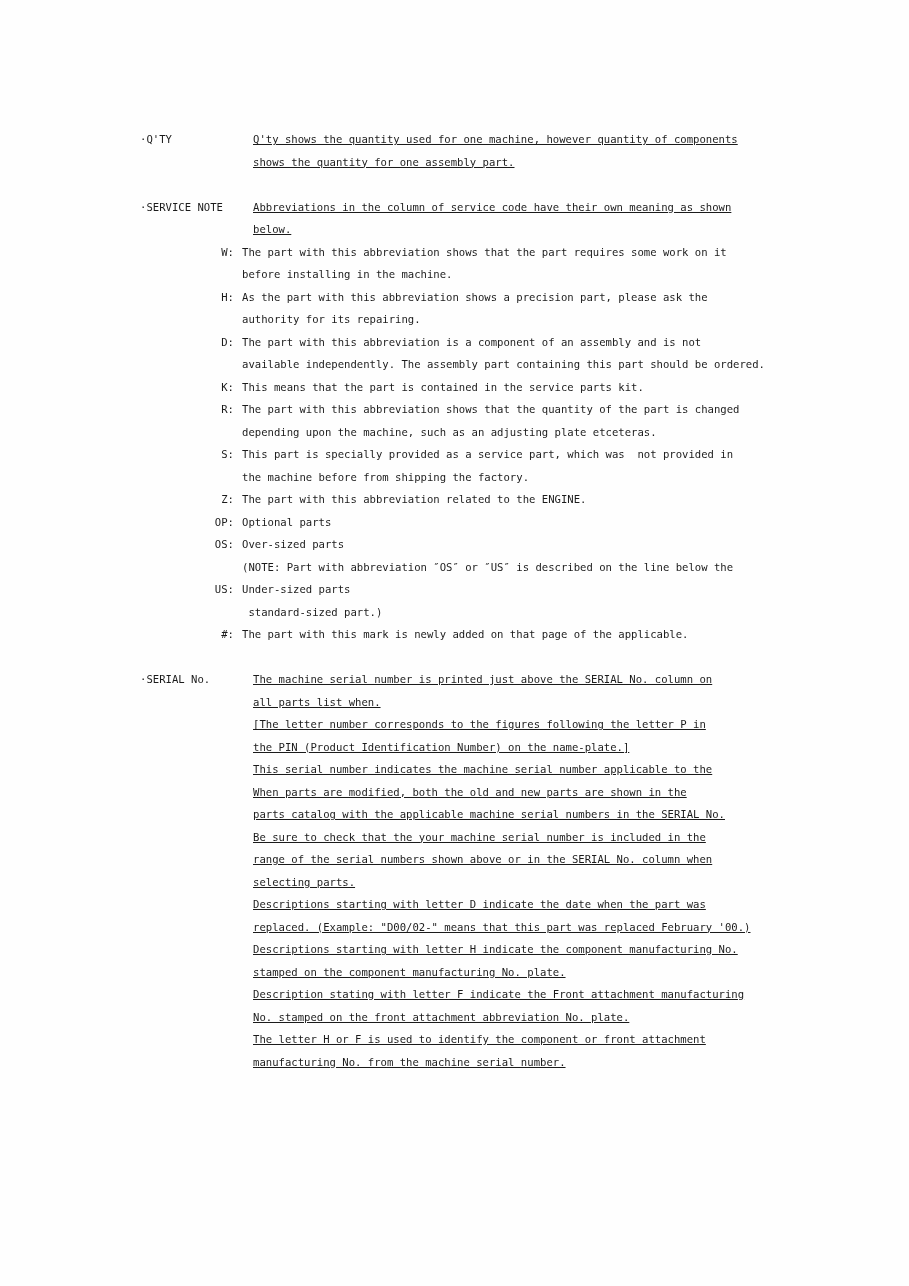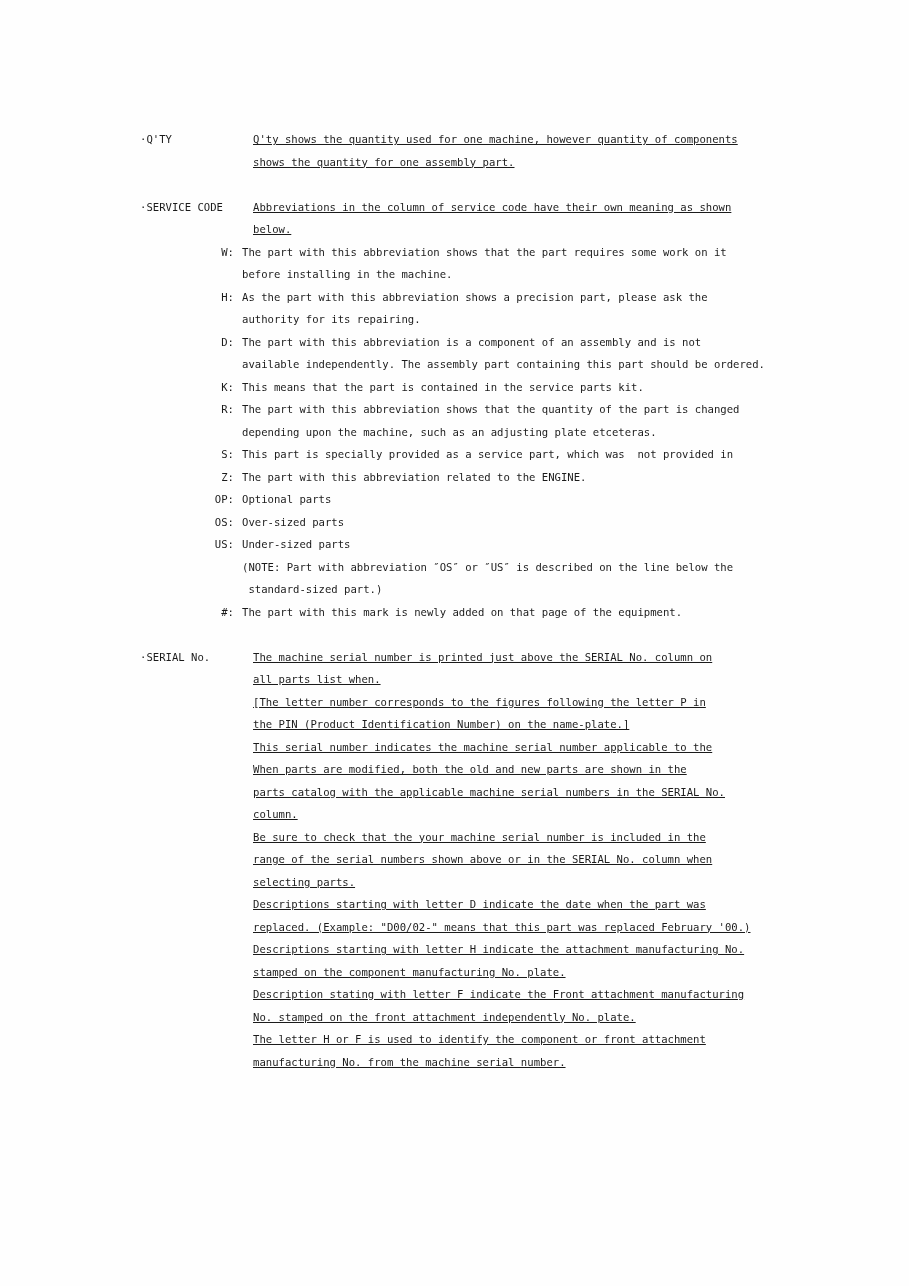--- a/index.html
+++ b/index.html
@@ -69,21 +69,21 @@
       <span class="term">·Q'TY</span>
       <span class="desc">Q'ty shows the quantity used for one machine, however quantity of components</span>
     </div>
     <div class="line">
       <span class="desc">shows the quantity for one assembly part.</span>
     </div>
 
     <div class="gap"></div>
 
     <div class="line">
-      <span class="term">·SERVICE CODE</span>
+      <span class="term">·SERVICE NOTE</span>
       <span class="desc">Abbreviations in the column of service code have their own meaning as shown</span>
     </div>
     <div class="line">
       <span class="desc">below.</span>
     </div>
 
     <div class="line">
       <span class="code-label">W:</span>
       <span class="code-text">The part with this abbreviation shows that the part requires some work on it</span>
     </div>
@@ -117,51 +117,54 @@
       <span class="code-text">The part with this abbreviation shows that the quantity of the part is changed</span>
     </div>
     <div class="line">
       <span class="code-text">depending upon the machine, such as an adjusting plate etceteras.</span>
     </div>
 
     <div class="line">
       <span class="code-label">S:</span>
       <span class="code-text">This part is specially provided as a service part, which was  not provided in</span>
     </div>
+    <div class="line">
+      <span class="code-text">the machine before from shipping the factory.</span>
+    </div>
 
     <div class="line">
       <span class="code-label">Z:</span>
       <span class="code-text">The part with this abbreviation related to the ENGINE.</span>
     </div>
 
     <div class="line">
       <span class="code-label">OP:</span>
       <span class="code-text">Optional parts</span>
     </div>
 
     <div class="line">
       <span class="code-label">OS:</span>
       <span class="code-text">Over-sized parts</span>
     </div>
 
     <div class="line">
+      <span class="code-text">(NOTE: Part with abbreviation ″OS″ or ″US″ is described on the line below the</span>
+    </div>
+
+    <div class="line">
       <span class="code-label">US:</span>
       <span class="code-text">Under-sized parts</span>
     </div>
-
-    <div class="line">
-      <span class="code-text">(NOTE: Part with abbreviation ″OS″ or ″US″ is described on the line below the</span>
-    </div>
     <div class="line">
       <span class="code-text"> standard-sized part.)</span>
     </div>
 
     <div class="line">
       <span class="code-label">#:</span>
-      <span class="code-text">The part with this mark is newly added on that page of the equipment.</span>
+      <span class="code-text">The part with this mark is newly added on that page of the applicable.</span>
     </div>
 
     <div class="gap"></div>
 
     <div class="line">
       <span class="term">·SERIAL No.</span>
       <span class="desc">The machine serial number is printed just above the SERIAL No. column on</span>
     </div>
     <div class="line">
       <span class="desc">all parts list when.</span>
@@ -175,48 +178,45 @@
     <div class="line">
       <span class="desc">This serial number indicates the machine serial number applicable to the</span>
     </div>
     <div class="line">
       <span class="desc">When parts are modified, both the old and new parts are shown in the</span>
     </div>
     <div class="line">
       <span class="desc">parts catalog with the applicable machine serial numbers in the SERIAL No.</span>
     </div>
     <div class="line">
-      <span class="desc">column.</span>
-    </div>
-    <div class="line">
       <span class="desc">Be sure to check that the your machine serial number is included in the</span>
     </div>
     <div class="line">
       <span class="desc">range of the serial numbers shown above or in the SERIAL No. column when</span>
     </div>
     <div class="line">
       <span class="desc">selecting parts.</span>
     </div>
     <div class="line">
       <span class="desc">Descriptions starting with letter D indicate the date when the part was</span>
     </div>
     <div class="line">
       <span class="desc">replaced. (Example: "D00/02-" means that this part was replaced February '00.)</span>
     </div>
     <div class="line">
-      <span class="desc">Descriptions starting with letter H indicate the attachment manufacturing No.</span>
+      <span class="desc">Descriptions starting with letter H indicate the component manufacturing No.</span>
     </div>
     <div class="line">
       <span class="desc">stamped on the component manufacturing No. plate.</span>
     </div>
     <div class="line">
       <span class="desc">Description stating with letter F indicate the Front attachment manufacturing</span>
     </div>
     <div class="line">
-      <span class="desc">No. stamped on the front attachment independently No. plate.</span>
+      <span class="desc">No. stamped on the front attachment abbreviation No. plate.</span>
     </div>
     <div class="line">
       <span class="desc">The letter H or F is used to identify the component or front attachment</span>
     </div>
     <div class="line">
       <span class="desc">manufacturing No. from the machine serial number.</span>
     </div>
 
   </div>
 </div>

